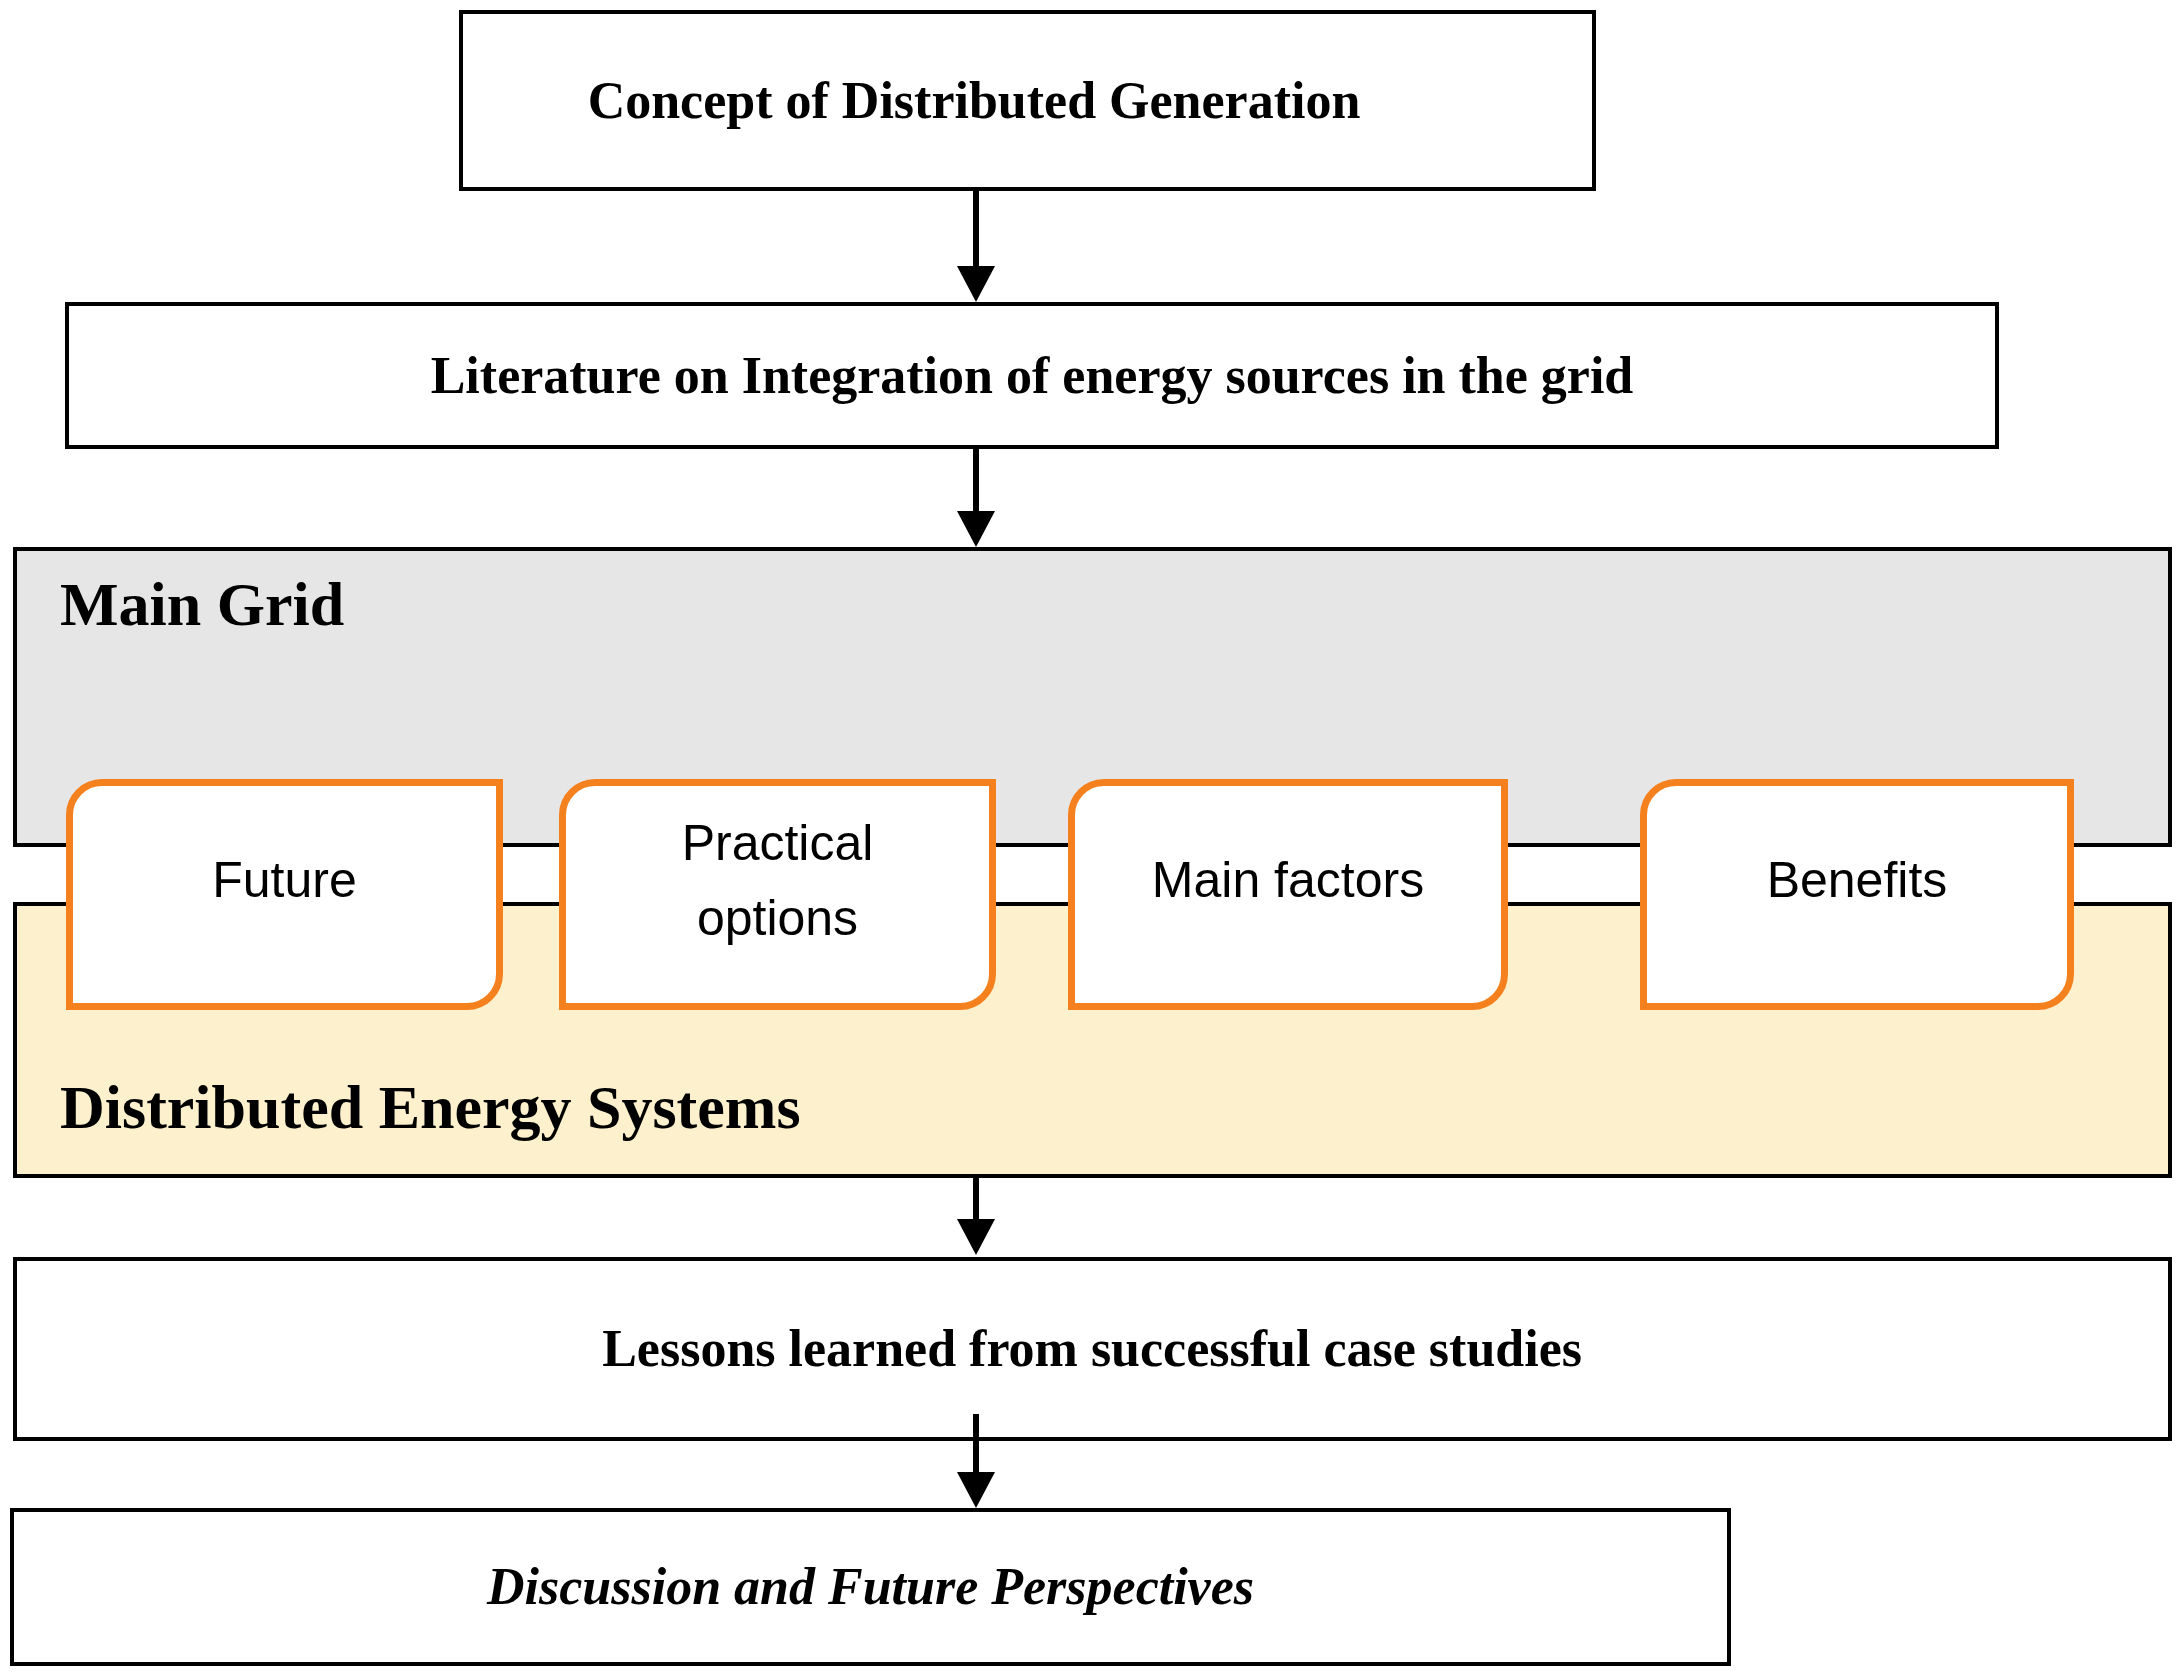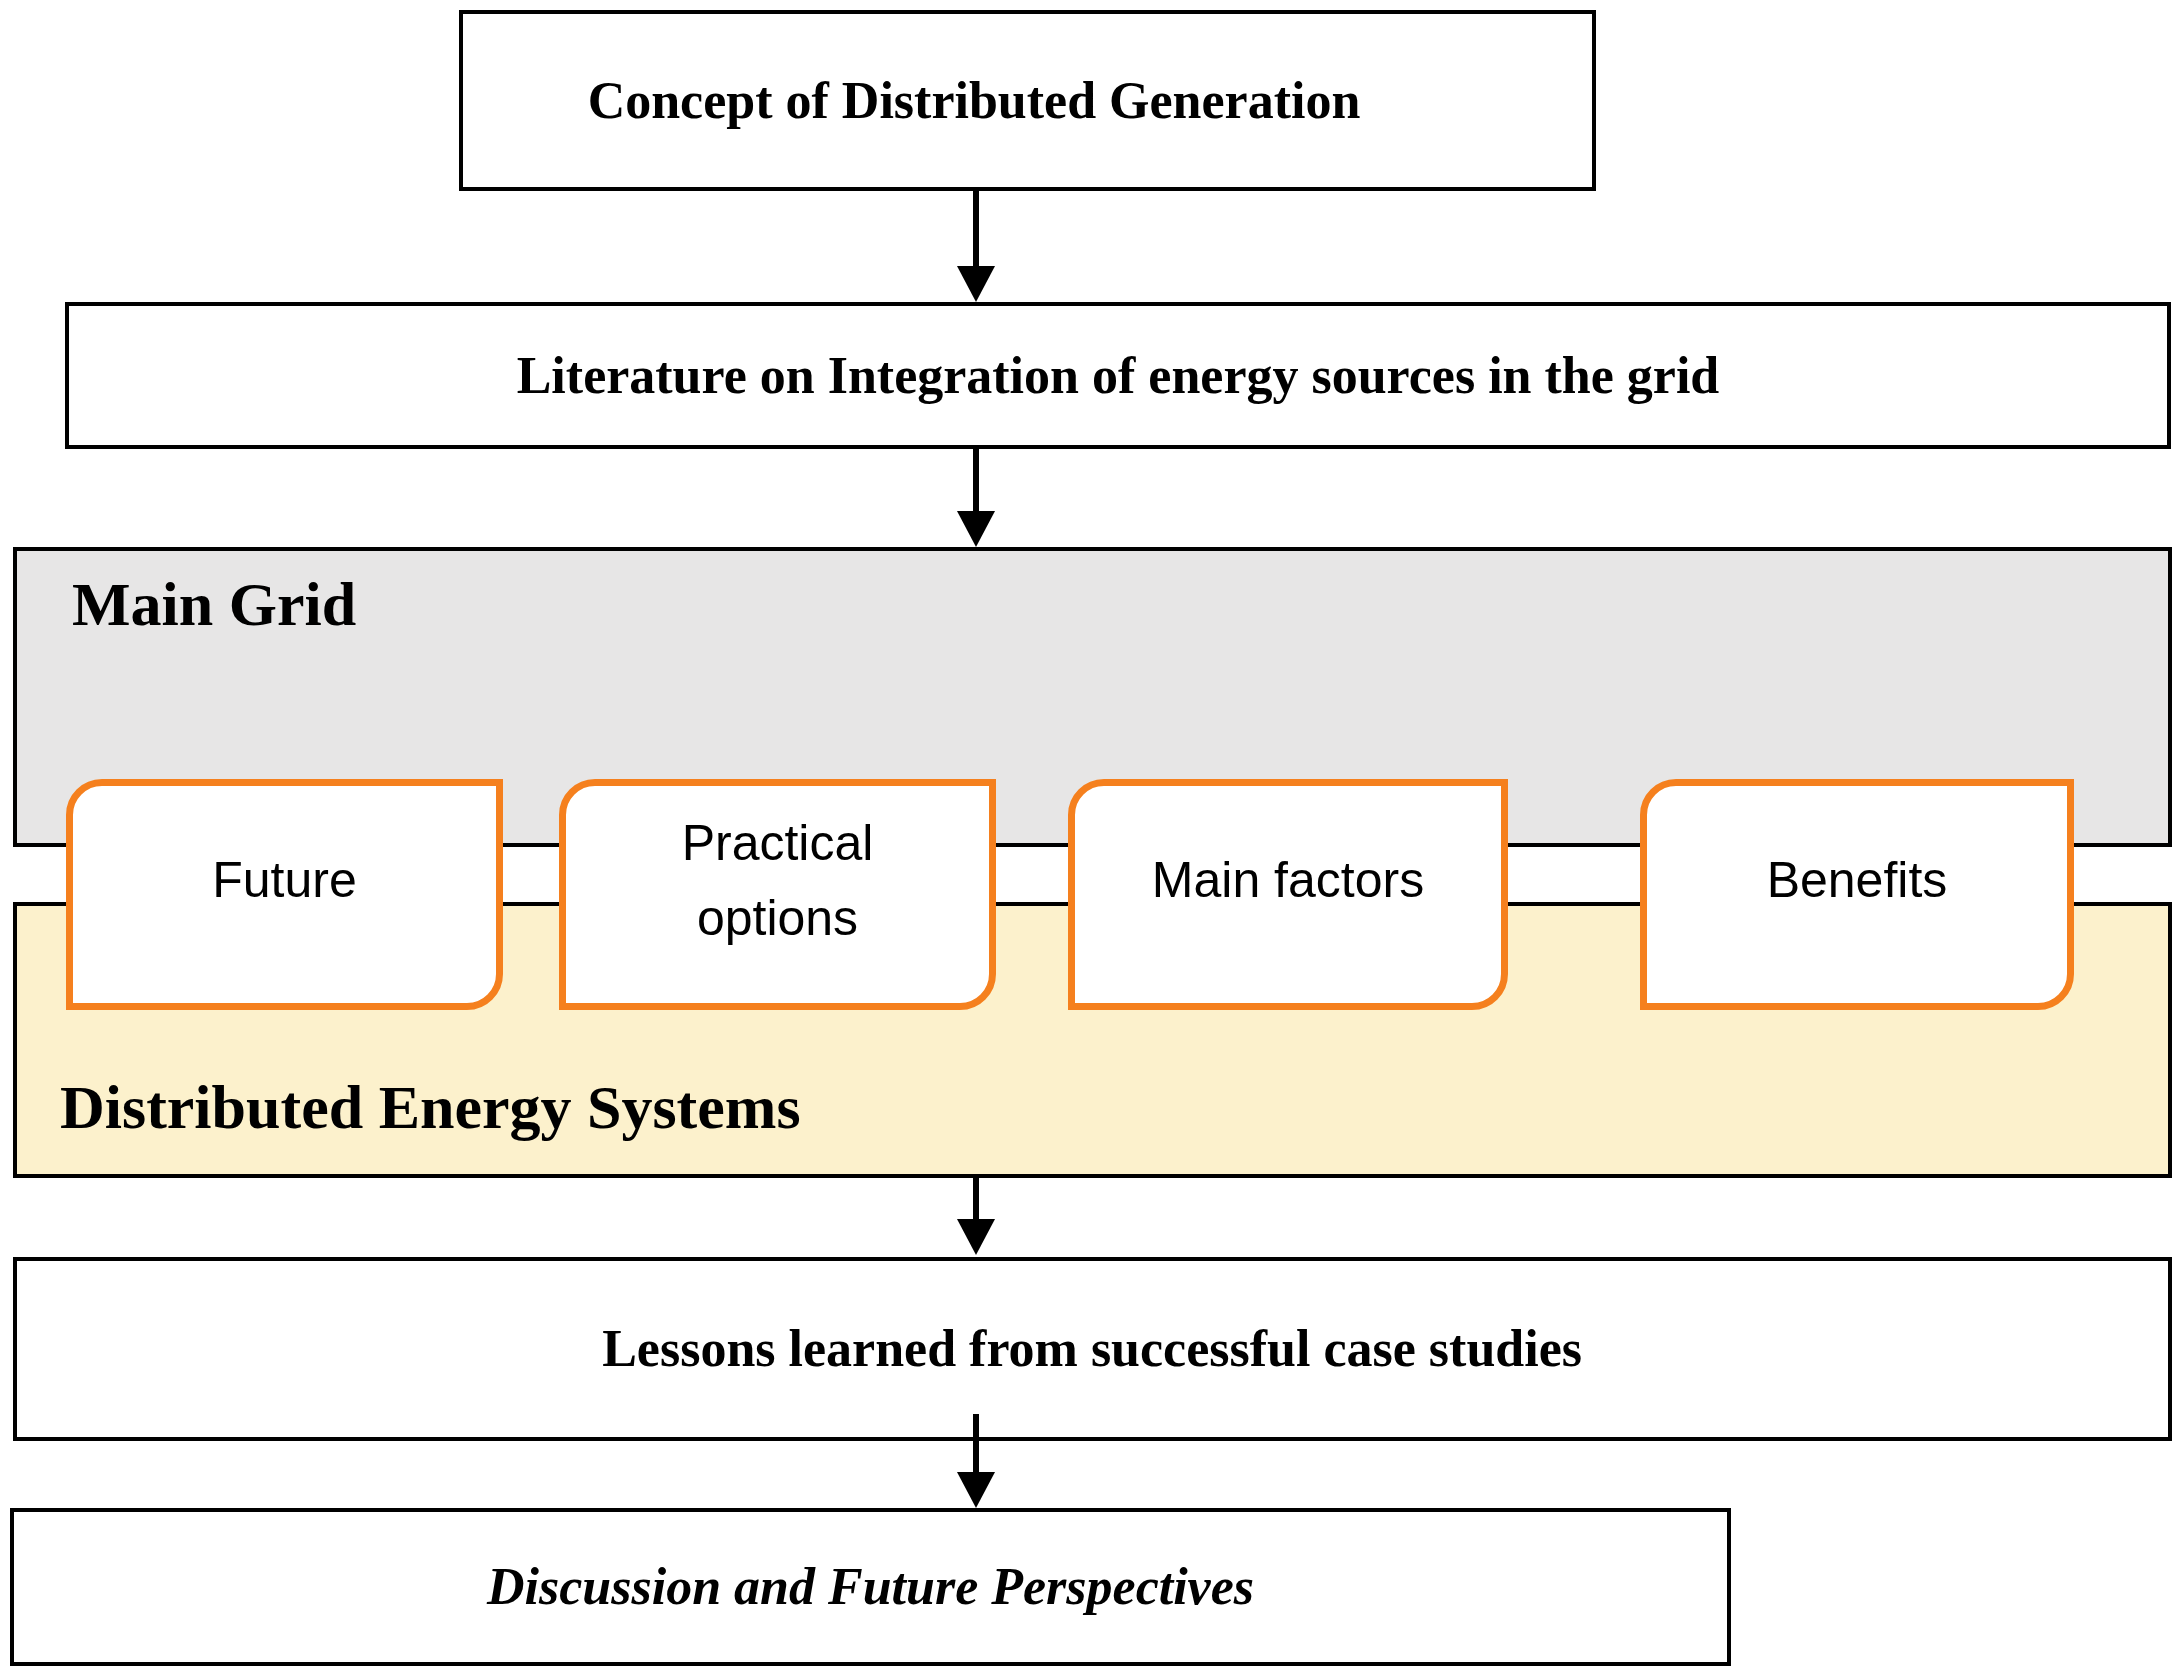--- a/index.html
+++ b/index.html
@@ -29,21 +29,21 @@
     border: 4.4px solid var(--border-black, #000);
     display: flex;
     align-items: center;
     justify-content: center;
     text-align: center;
     font-weight: bold;
     font-size: 52px;
     line-height: 1.15;
   }
   .node-concept    { left: 459px;  top: 10px;   width: 1137px; height: 181px; padding-right: 107px; }
-  .node-literature { left: 65px;  top: 302px;  width: 2106px; height: 147px; }
+  .node-literature { left: 65px;  top: 302px;  width: 1934px; height: 147px; }
   .node-lessons    { left: 12.6px;   top: 1257px; width: 2159px; height: 184px; }
   .node-discussion { left: 10px;   top: 1508px; width: 1721px; height: 158px; font-style: italic; }
 
   
   .region {
     position: absolute;
     border: 4.4px solid var(--border-black, #000);
     z-index: 1;
   }
   .region-main-grid {
@@ -54,21 +54,21 @@
     left: 12.6px; top: 902px; width: 2159px; height: 276px;
     background: var(--energy-fill, #FCF1CC);
   }
   .region-label {
     position: absolute;
     font-weight: bold;
     font-size: 62px;
     white-space: nowrap;
     z-index: 2;
   }
-  .label-main-grid { left: 60px; top: 569px; margin-left: 12px; }
+  .label-main-grid { left: 60px; top: 569px; }
   .label-energy    { left: 60px; top: 1072px; }
 
   
   .card {
     position: absolute;
     top: 779px;
     height: 231px;
     background: var(--card-fill, #fff);
     border: 7px solid var(--accent-orange, #F5801E);
     border-radius: 36px 0 36px 0;

